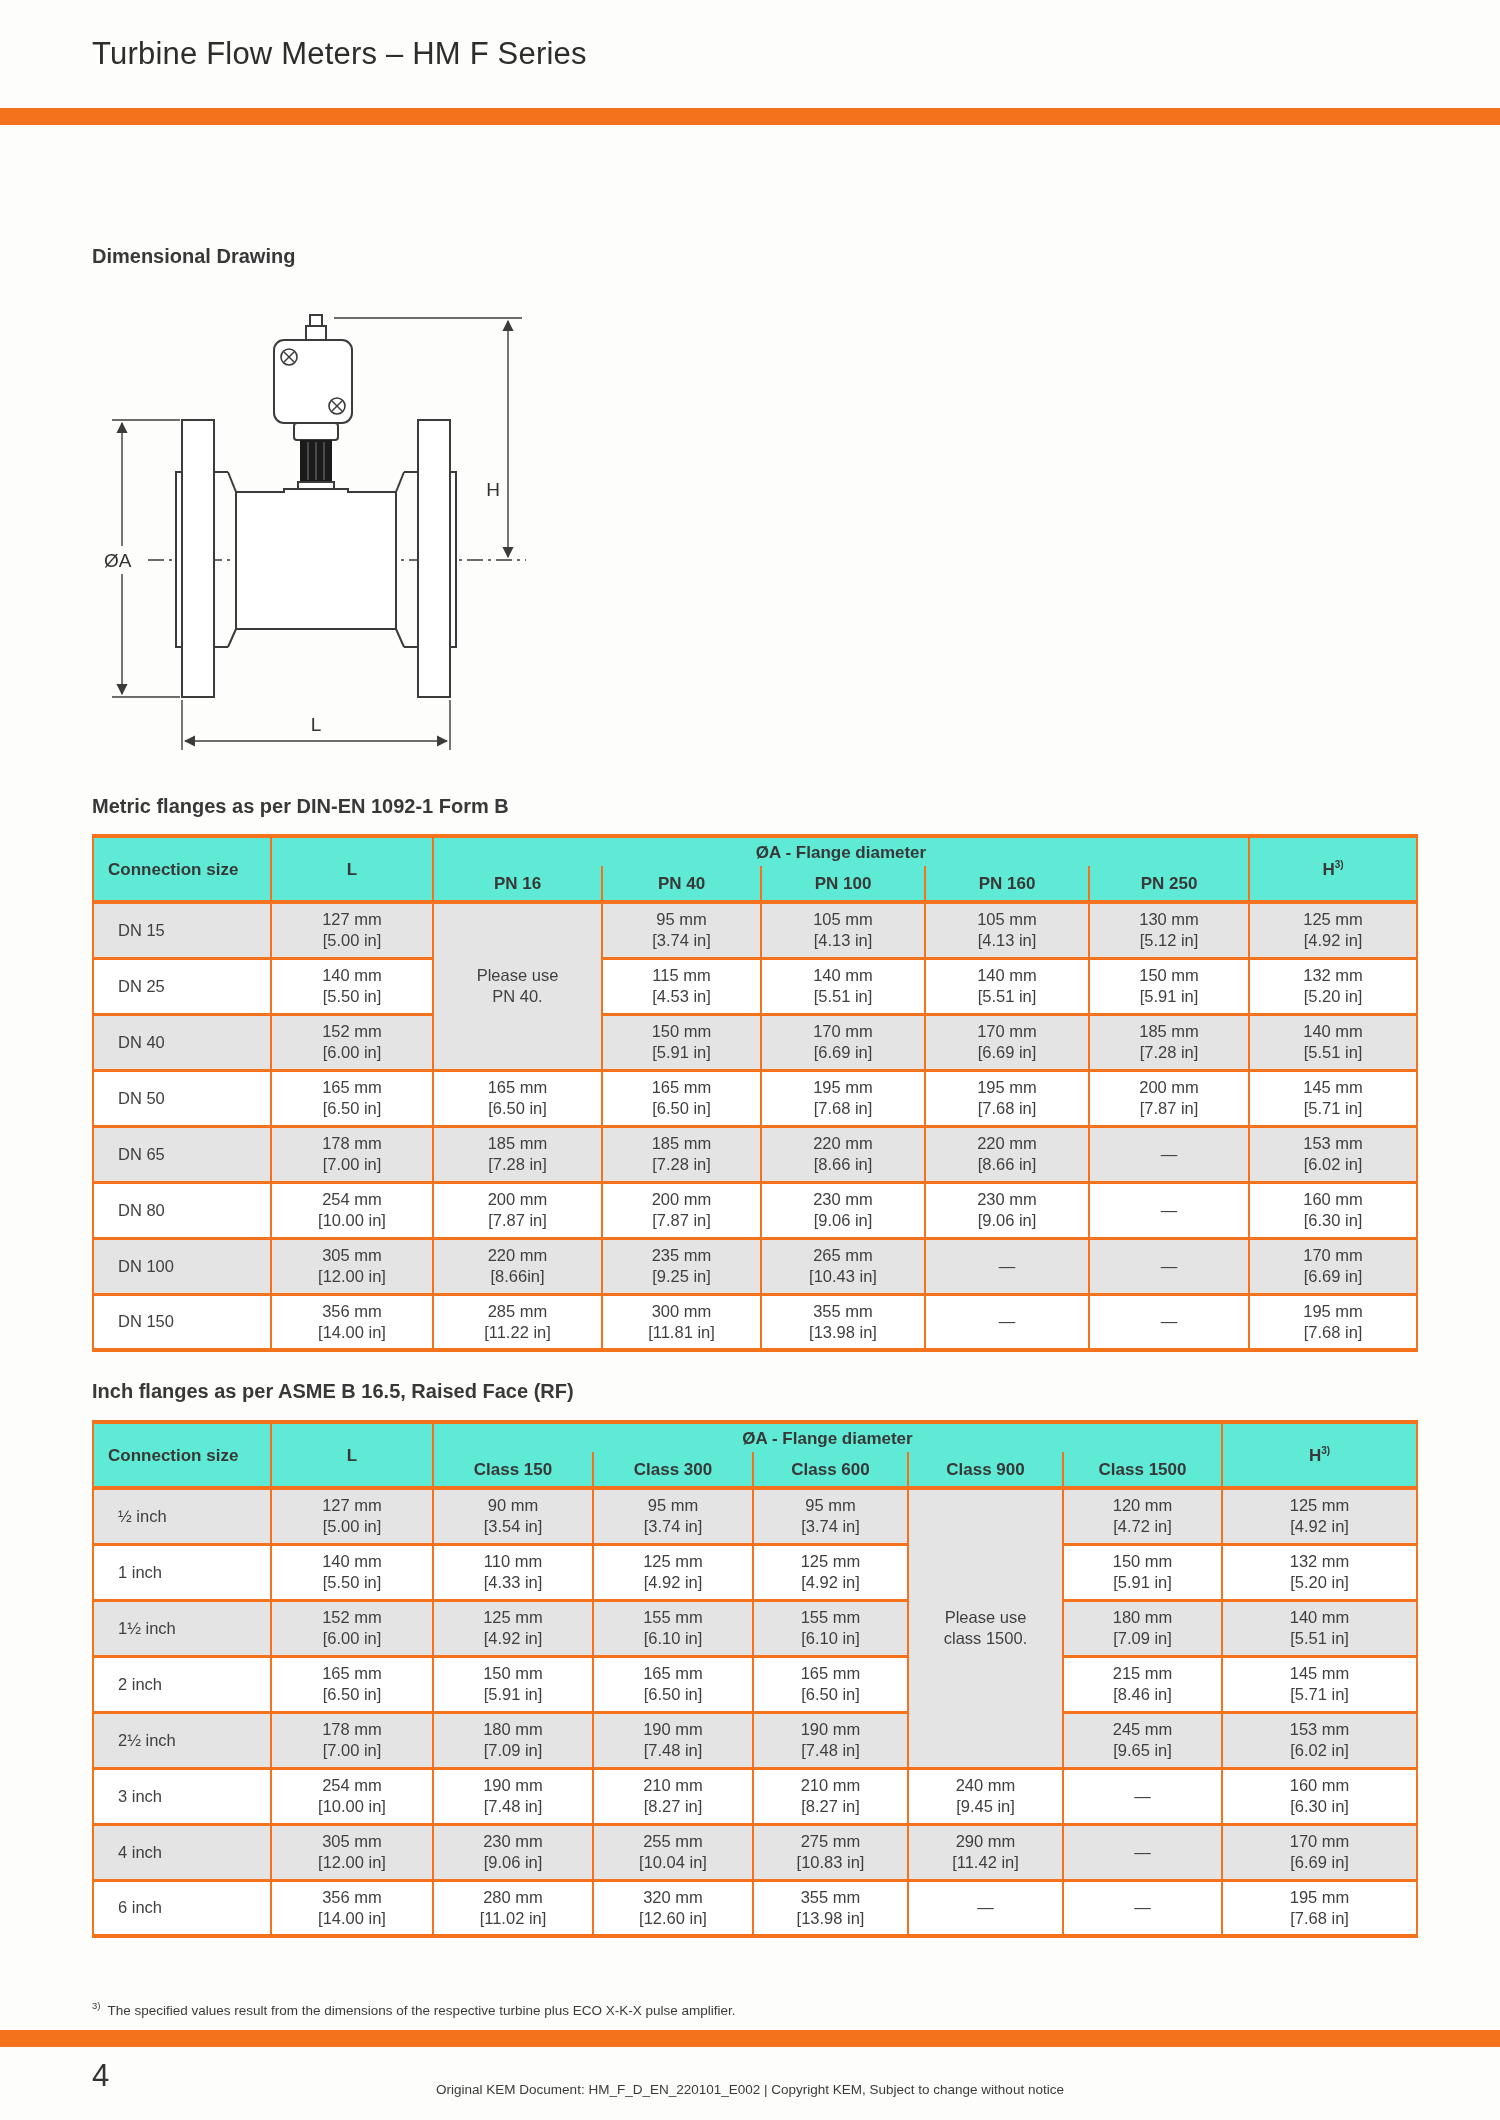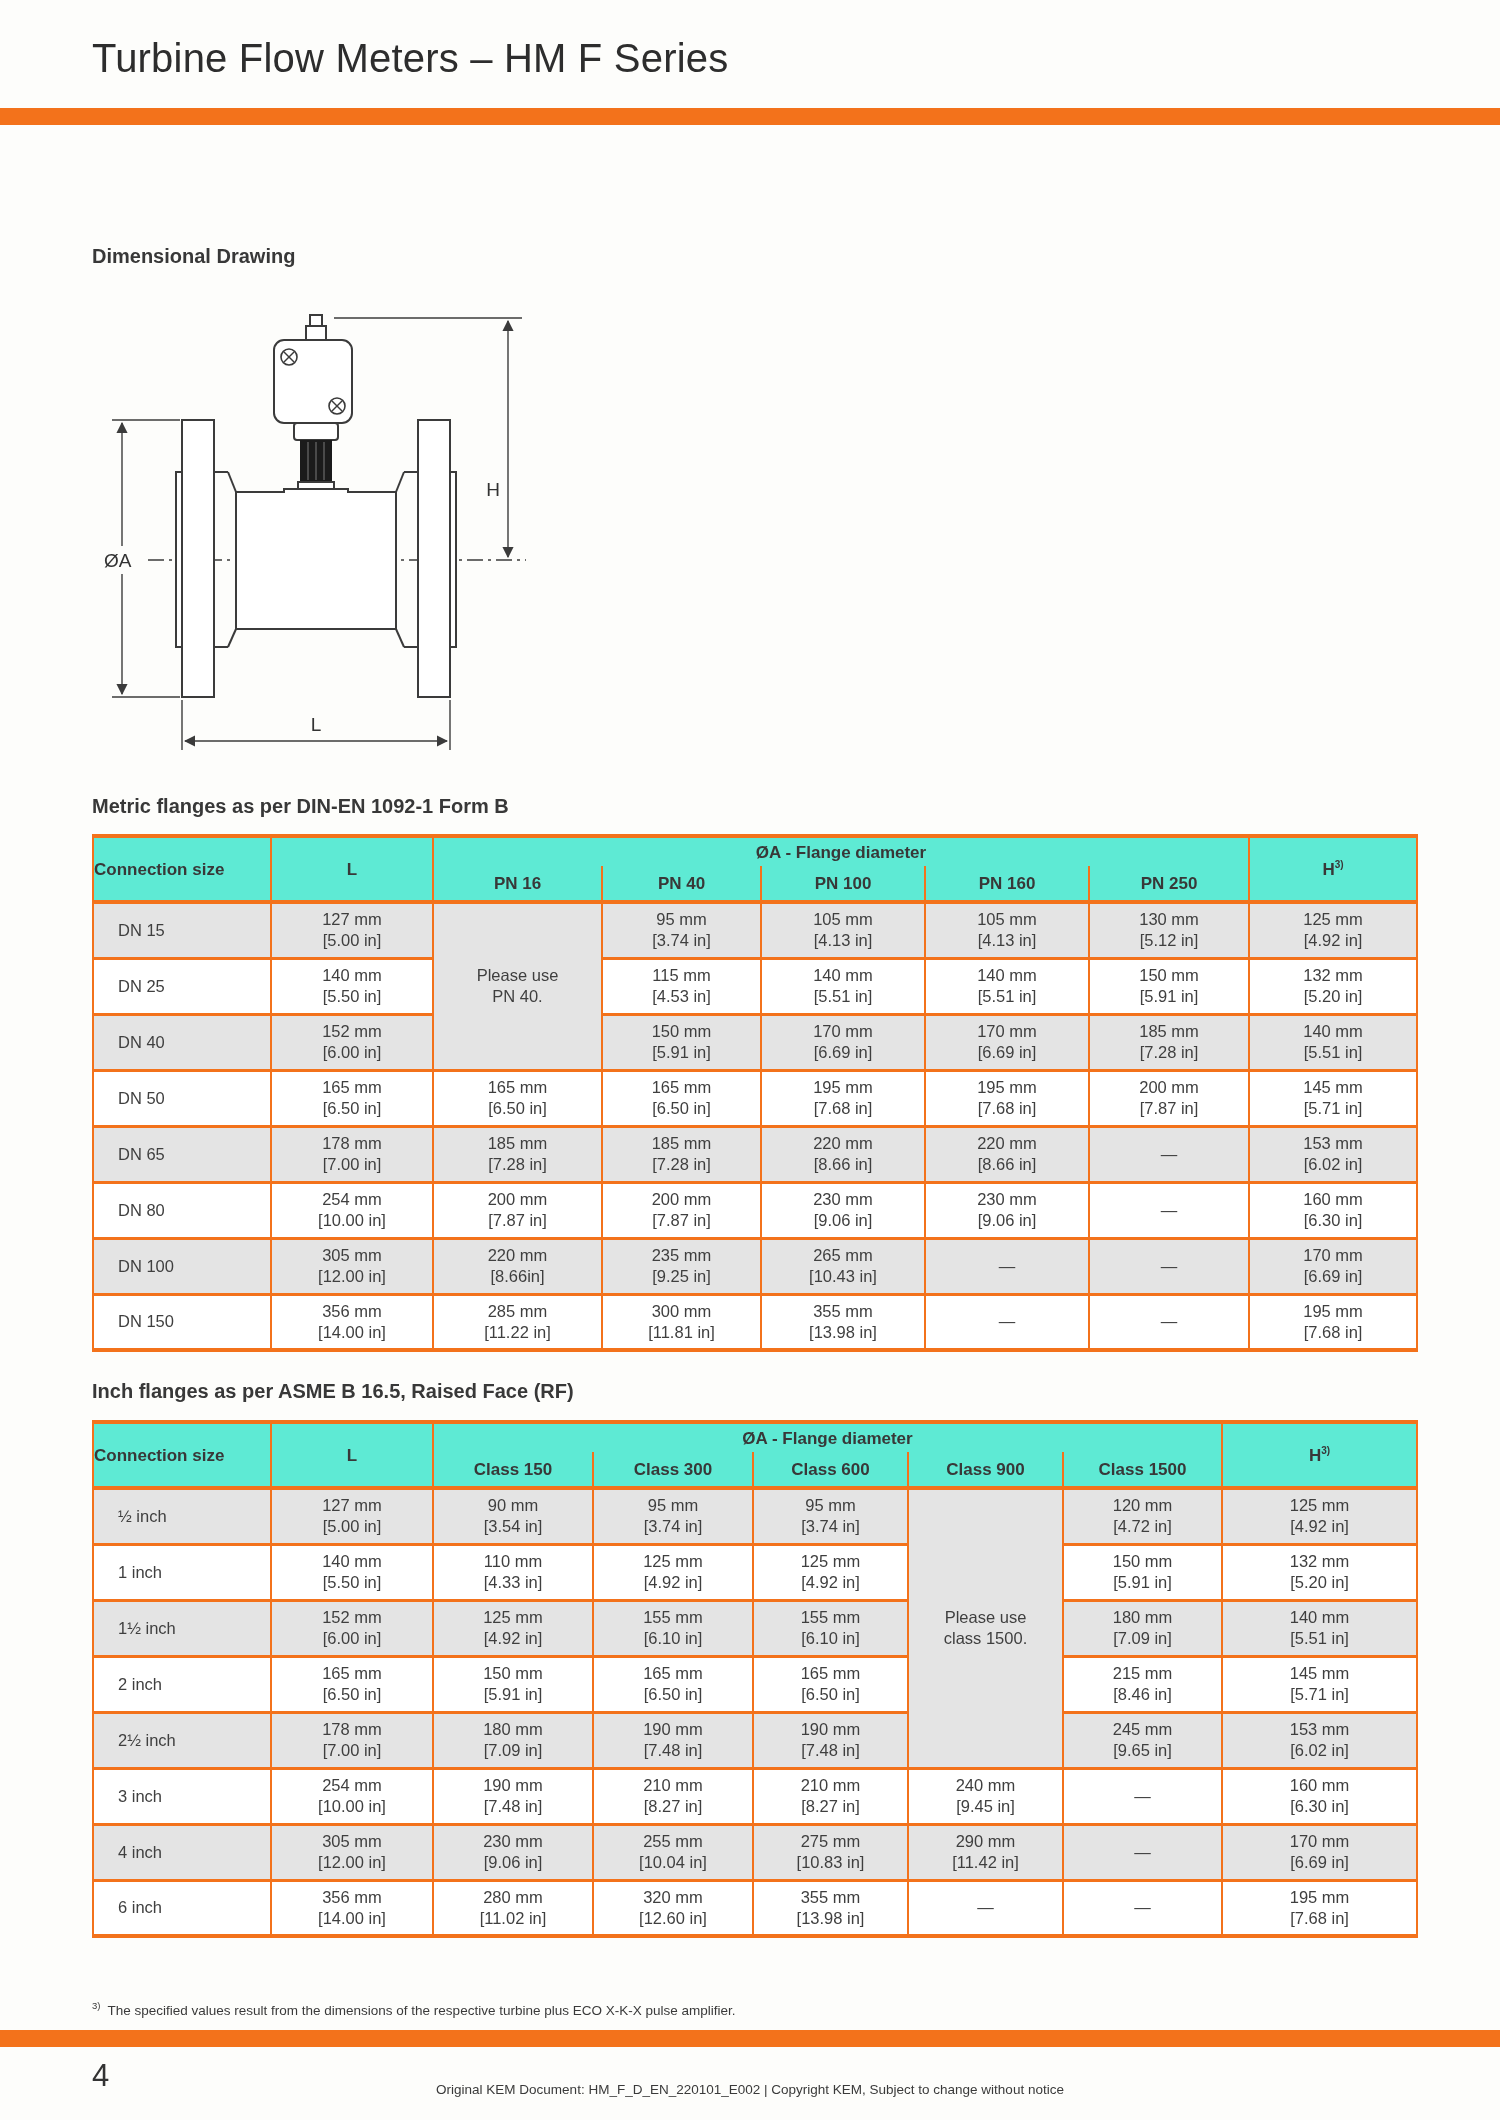--- a/index.html
+++ b/index.html
@@ -8,21 +8,21 @@
     --ink:#3C3C3C;
     --paper:#FDFDFB;
   }
   html,body{margin:0;padding:0;}
   body{background:#e8e8e8;font-family:"Liberation Sans",sans-serif;}
   .page{
     position:relative;width:1500px;height:2120px;margin:0 auto;
     background:var(--paper);overflow:hidden;color:var(--ink);
   }
   .page-title{
-    position:absolute;left:92px;top:36px;font-size:40px;font-weight:400;
+    position:absolute;left:92px;top:36px;font-size:31px;font-weight:400;
     color:#2d2d2d;letter-spacing:0.2px;
   }
   .accent-bar{position:absolute;left:0;width:1500px;height:17px;background:var(--orange);}
   .bar-top{top:108px;}
   .bar-bottom{top:2030px;}
   .section-heading{
     position:absolute;left:92px;font-size:20px;font-weight:bold;color:#383838;
   }
   .sh-drawing{top:245px;}
   .sh-metric{top:795px;}
@@ -48,21 +48,21 @@
     overflow:hidden;
   }
   .dim-table thead th{
     font-weight:bold;font-size:17px;color:#383838;background:#5eead4;
     border-bottom-width:4px;
   }
   .dim-table thead tr.h1{height:30px;}
   .dim-table thead tr.h2{height:36px;}
   .dim-table thead th.dia-group{border-bottom-style:none;border-bottom-width:0;}
   .dim-table thead tr.h2 th{border-top-style:none;border-top-width:0;}
-  .dim-table thead th.c-conn{text-align:left;padding-left:0;}
+  .dim-table thead th.c-conn{text-align:left;padding-left:14px;}
   .dim-table tbody tr{height:56px;}
   .dim-table tbody td:first-child{text-align:left;padding-left:24px;}
   .dim-table tbody tr:nth-child(odd) td{background:var(--gray);}
   .dim-table td.merged{background:var(--gray);}
   .dim-table sup{font-size:10px;line-height:0;}
 
   .footnote{position:absolute;left:92px;top:2000px;font-size:13.5px;color:#3a3a3a;}
   .footnote sup{font-size:9.5px;margin-right:7px;}
   .page-number{position:absolute;left:92px;top:2058px;font-size:31px;color:#333;}
   .footer-text{

